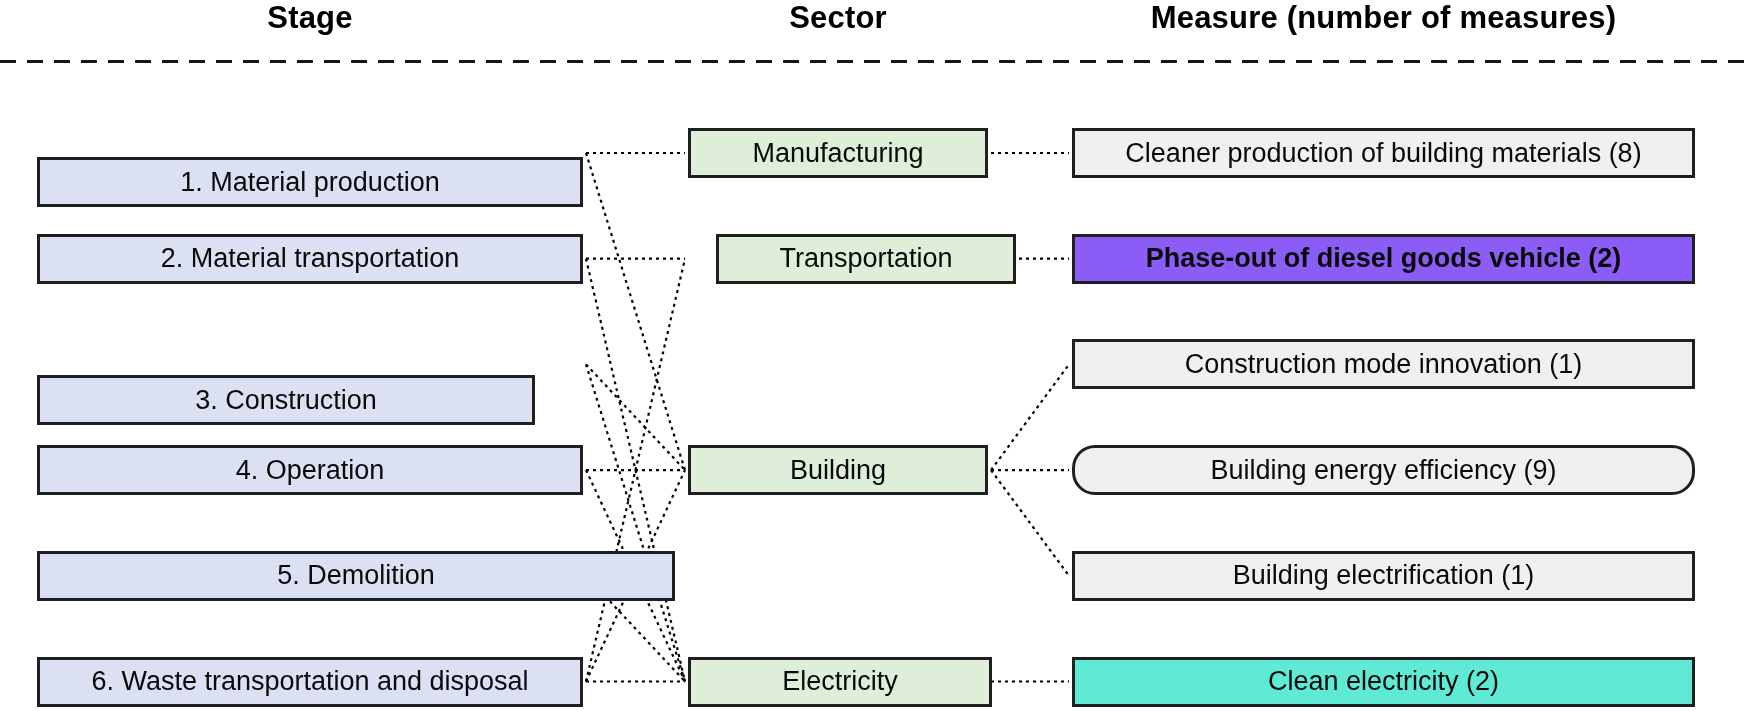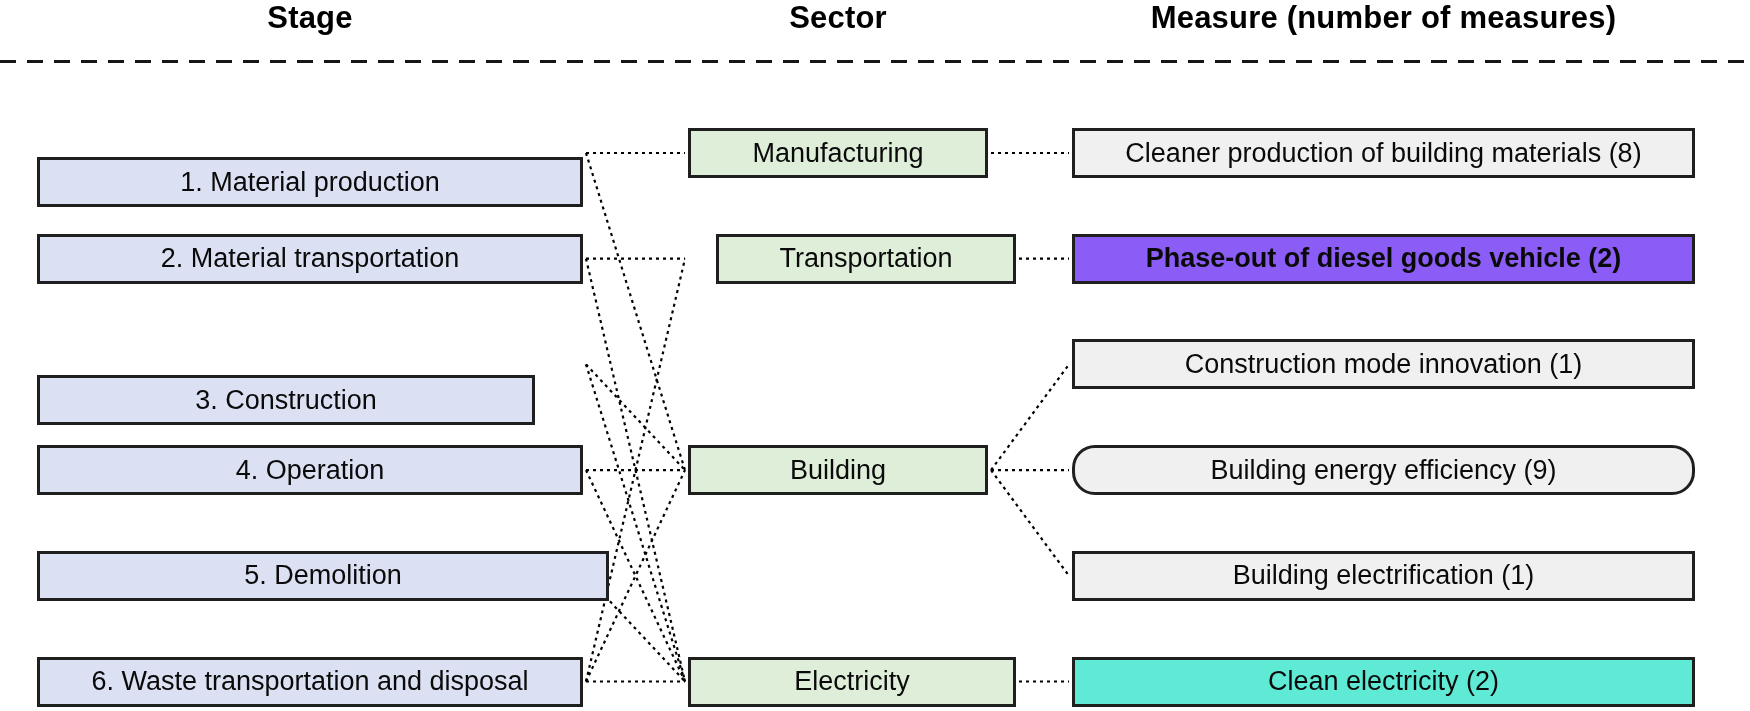--- a/index.html
+++ b/index.html
@@ -60,28 +60,28 @@
   <div class="col-header" style="left:1072px;width:623px;">Measure (number of measures)</div>
   <div class="col-header" style="left:688px;width:300px;">Sector</div>
 
   <div class="separator"></div>
 
   <div id="stage-col">
       <div class="node stage" style="left: 37px; top: 128px; width: 546px; background: rgb(219, 225, 243); border-color: rgb(31, 31, 31); margin-top: 29px;">1. Material production</div>
       <div class="node stage" style="left: 37px; top: 233.7px; width: 546px; background: rgb(219, 225, 243); border-color: rgb(31, 31, 31);">2. Material transportation</div>
       <div class="node stage" style="left: 37px; top: 339.4px; width: 498px; background: rgb(219, 225, 243); border-color: rgb(31, 31, 31); margin-top: 36px;">3. Construction</div>
       <div class="node stage" style="left: 37px; top: 445.1px; width: 546px; background: rgb(219, 225, 243); border-color: rgb(31, 31, 31);">4. Operation</div>
-      <div class="node stage" style="left: 37px; top: 550.8px; width: 572px; background: rgb(219, 225, 243); border-color: rgb(31, 31, 31);">5. Demolition</div>
+      <div class="node stage" style="left: 37px; top: 550.8px; width: 638px; background: rgb(219, 225, 243); border-color: rgb(31, 31, 31);">5. Demolition</div>
       <div class="node stage" style="left: 37px; top: 656.5px; width: 546px; background: rgb(219, 225, 243); border-color: rgb(31, 31, 31);">6. Waste transportation and disposal</div>
     </div>
   <div id="sector-col">
       <div class="node sector" style="left: 688px; top: 128px; width: 300px; background: rgb(222, 238, 217); border-color: rgb(31, 31, 31);">Manufacturing</div>
       <div class="node sector" style="left: 688px; top: 233.7px; width: 300px; background: rgb(222, 238, 217); border-color: rgb(31, 31, 31); margin-left: 28px;">Transportation</div>
       <div class="node sector" style="left: 688px; top: 445.1px; width: 300px; background: rgb(222, 238, 217); border-color: rgb(31, 31, 31);">Building</div>
-      <div class="node sector" style="left: 688px; top: 656.5px; width: 328px; background: rgb(222, 238, 217); border-color: rgb(31, 31, 31);">Electricity</div>
+      <div class="node sector" style="left: 688px; top: 656.5px; width: 304px; background: rgb(222, 238, 217); border-color: rgb(31, 31, 31);">Electricity</div>
     </div>
   <div id="measure-col">
       <div class="node measure" style="left: 1072px; top: 128px; width: 623px; background: rgb(240, 240, 241); border-color: rgb(31, 31, 31);">Cleaner production of building materials (8)</div>
       <div class="node measure" style="left: 1072px; top: 233.7px; width: 623px; background: #8b5cf6; border-color: rgb(31, 31, 31); font-weight: bold;">Phase-out of diesel goods vehicle (2)</div>
       <div class="node measure" style="left: 1072px; top: 339.4px; width: 623px; background: rgb(240, 240, 241); border-color: rgb(31, 31, 31);">Construction mode innovation (1)</div>
       <div class="node measure" style="left: 1072px; top: 445.1px; width: 623px; background: rgb(240, 240, 241); border-color: rgb(31, 31, 31); border-radius: 23px;">Building energy efficiency (9)</div>
       <div class="node measure" style="left: 1072px; top: 550.8px; width: 623px; background: rgb(240, 240, 241); border-color: rgb(31, 31, 31);">Building electrification (1)</div>
       <div class="node measure" style="left: 1072px; top: 656.5px; width: 623px; background: #5eead4; border-color: rgb(31, 31, 31); text-align: right;">Clean electricity (2)</div>
     </div>
 </div>

